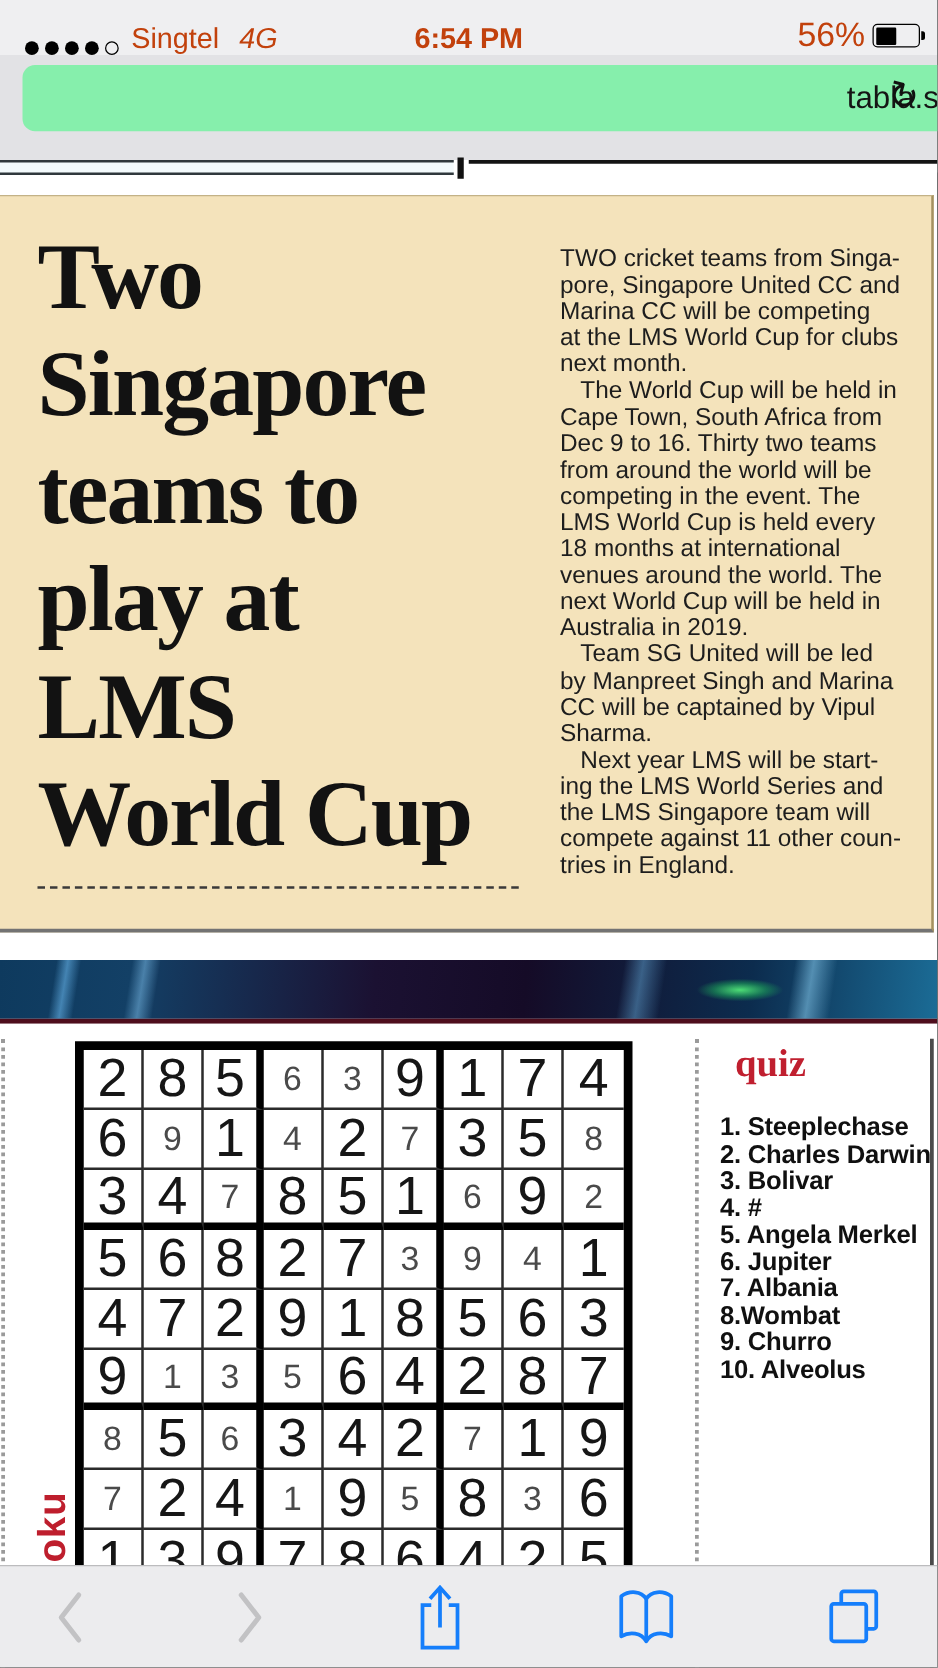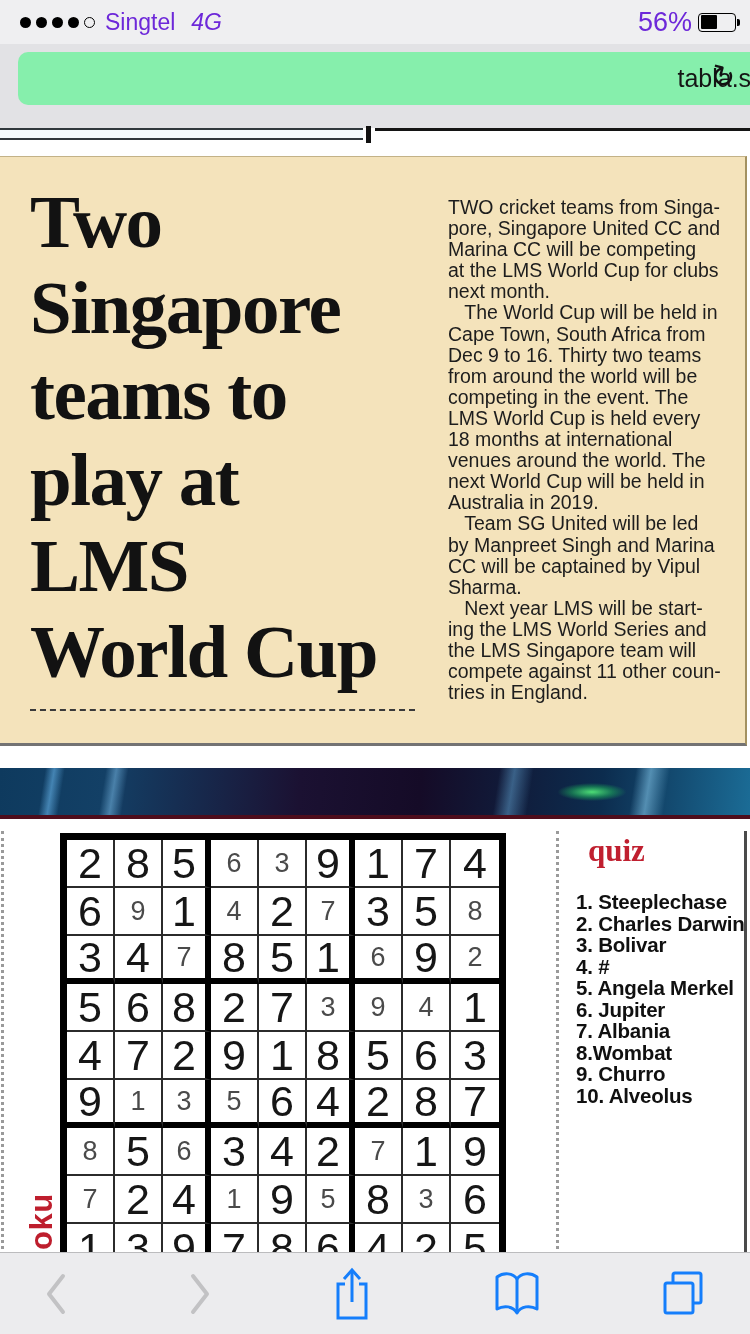--- a/index.html
+++ b/index.html
@@ -1,20 +1,20 @@
 <!DOCTYPE html>
 <html><head>
 <meta charset="utf-8">
 <style>
   html,body{margin:0;padding:0;background:#000;}
   #screen{position:relative;width:750px;height:1334px;margin:0 auto;background:#fff;overflow:hidden;
           font-family:"Liberation Sans",sans-serif;}
   
   #status-bar{position:absolute;left:0;top:0;width:750px;height:44px;background:#efeff1;
-              display:flex;align-items:center;color:#6d28d9;}
+              display:flex;align-items:flex-end;color:#c2410c;}
   #signal-dots{display:flex;align-items:center;gap:5px;margin-left:20px;}
   .dot{width:11px;height:11px;border-radius:50%;background:#000;}
   .dot.hollow{background:transparent;border:1.5px solid #000;width:9px;height:9px;}
   #carrier{font-size:23px;margin-left:10px;}
   #network{font-size:23px;margin-left:16px;font-style:italic;}
   #clock{position:absolute;left:0;right:0;text-align:center;font-size:23px;font-weight:700;}
   #battery-wrap{position:absolute;right:14px;display:flex;align-items:center;gap:6px;}
   #battery-percent{font-size:27px;margin-left:12px;}
   #battery-icon{position:relative;width:36px;height:17px;border:1.5px solid #000;border-radius:4px;}
   #battery-fill{position:absolute;left:1.5px;top:1.5px;bottom:1.5px;background:#000;border-radius:1px;}
@@ -93,20 +93,21 @@
   <div id="status-bar">
     <div id="signal-dots">
         <span class="dot"></span>
         <span class="dot"></span>
         <span class="dot"></span>
         <span class="dot"></span>
         <span class="dot hollow"></span>
       </div>
     <span id="carrier">Singtel</span>
     <span id="network">4G</span>
+    <div id="clock">6:54 PM</div>
     <div id="battery-wrap">
       <span id="battery-percent">56%</span>
       <span id="battery-icon">
         <span id="battery-fill" style="width: 16px;"></span>
         <span id="battery-nub"></span>
       </span>
     </div>
   </div>
 
   <div id="url-bar-area">

